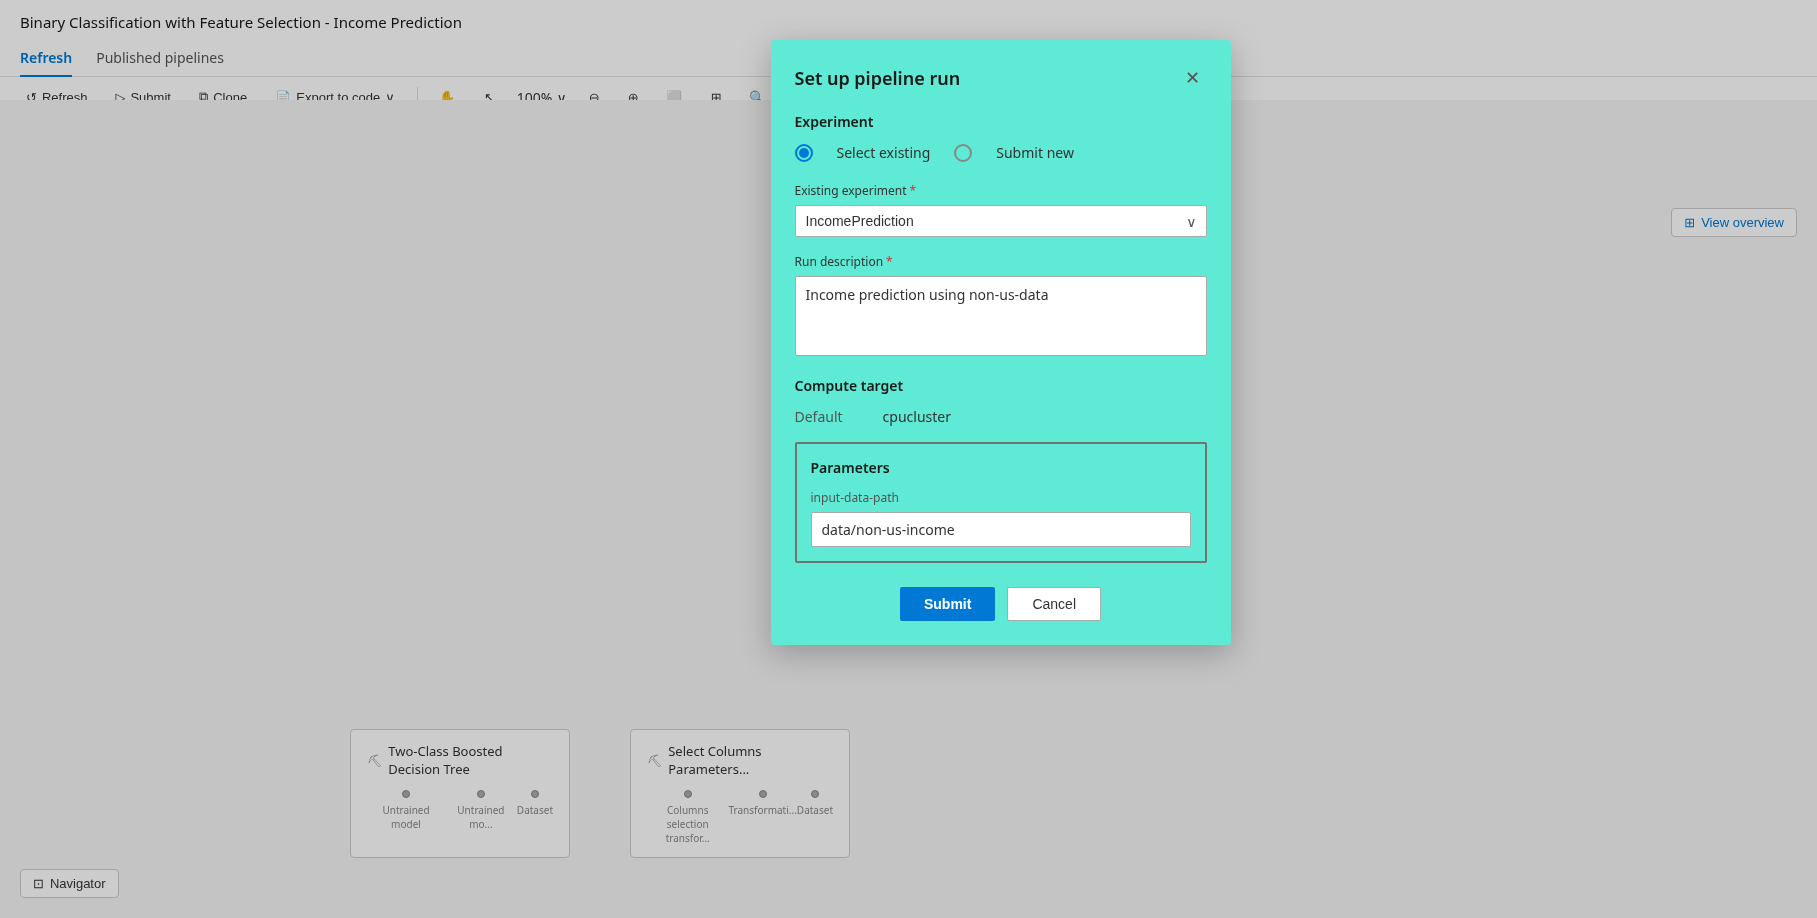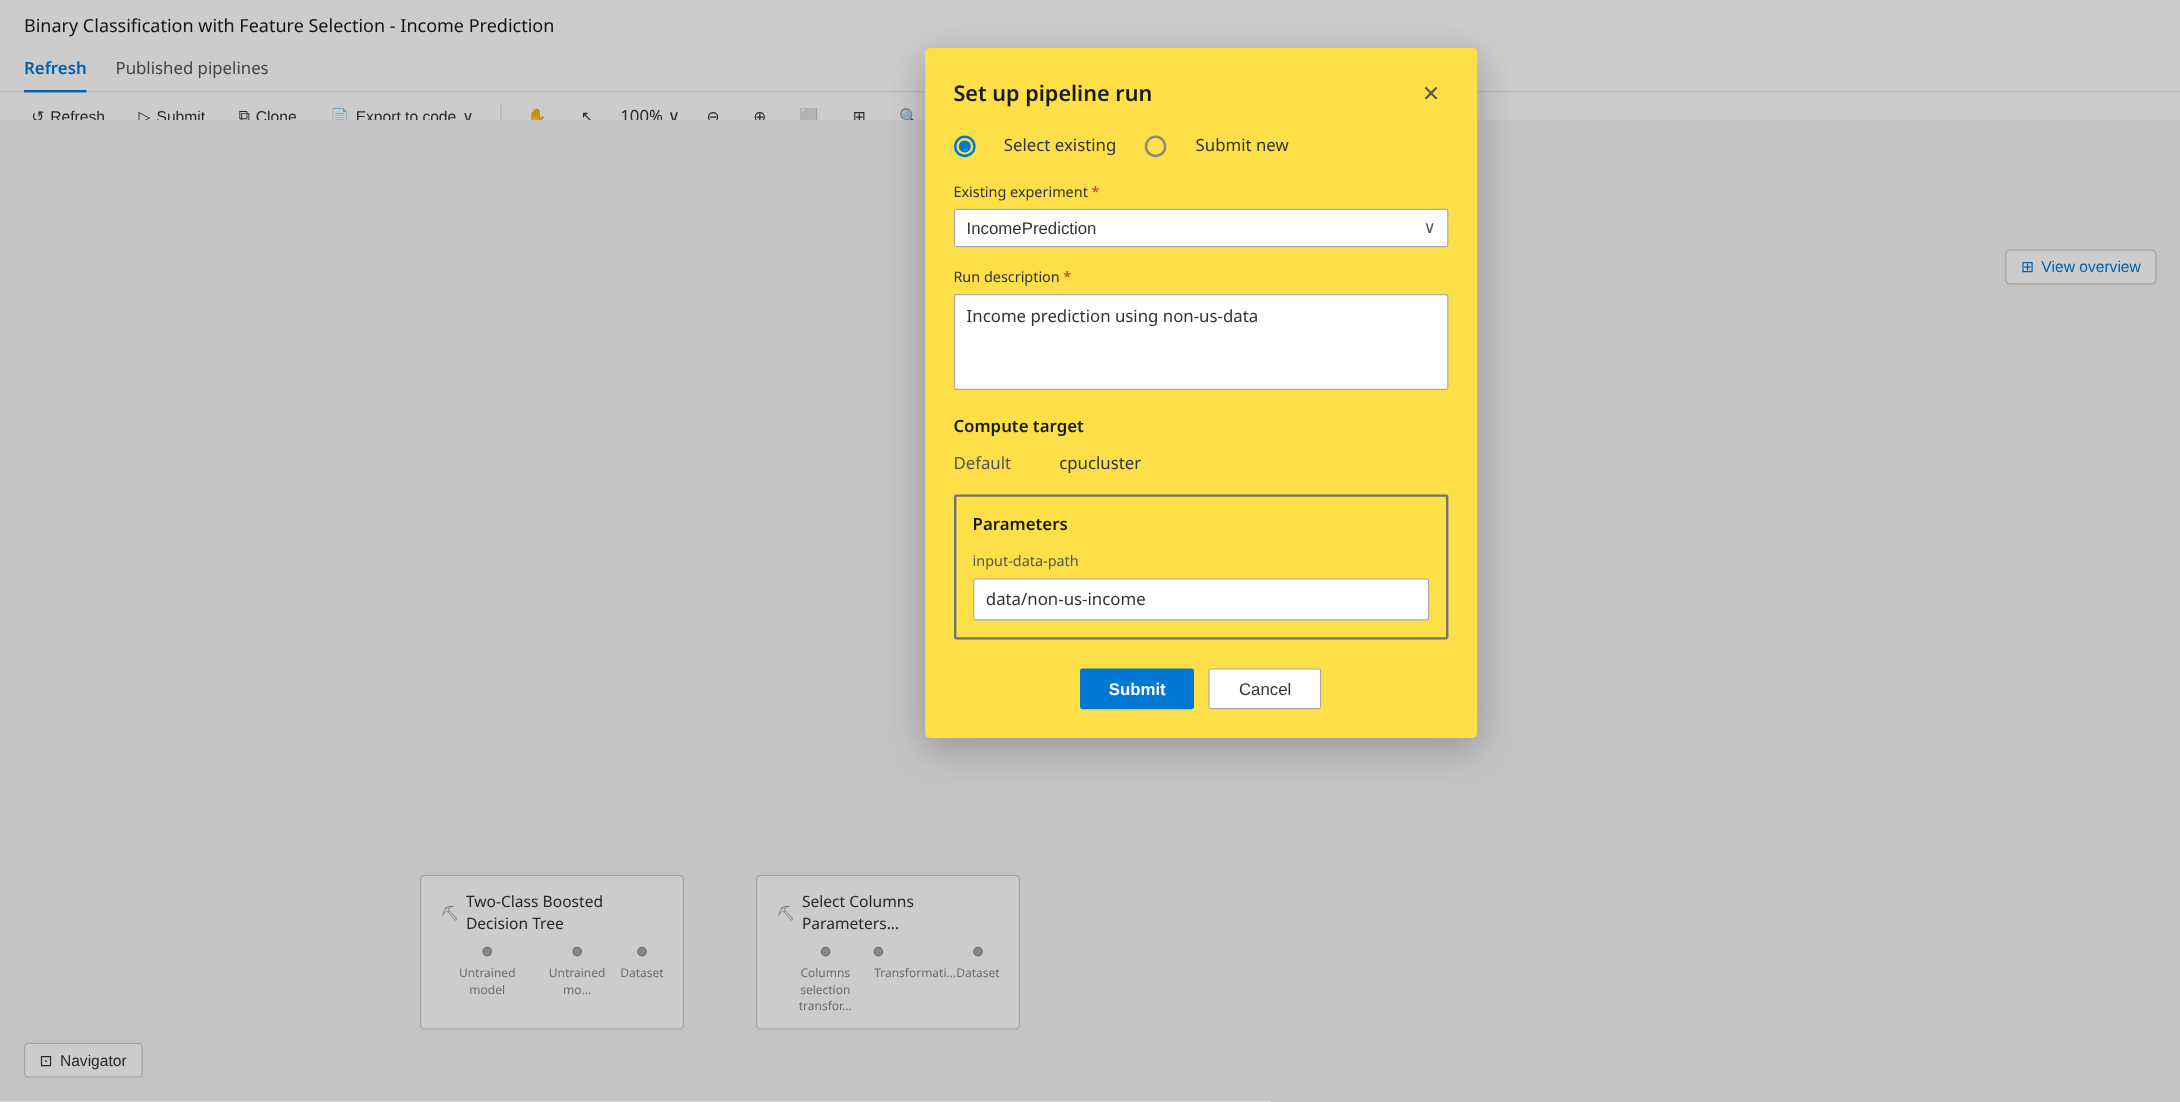--- a/index.html
+++ b/index.html
@@ -161,21 +161,21 @@
       background: rgba(0,0,0,0.2);
       z-index: 100;
     }
 
     
     .dialog {
       position: absolute;
       top: 40px;
       left: 50%;
       transform: translateX(-30%);
-      background: #fde047;
+      background: #5eead4;
       border-radius: 4px;
       box-shadow: 0 8px 32px rgba(0,0,0,0.25);
       width: 460px;
       padding: 24px;
       z-index: 200;
     }
     .dialog-header {
       display: flex;
       justify-content: space-between;
       align-items: center;
@@ -437,21 +437,21 @@
     <div class="pipeline-node">
       <div class="pipeline-node-title">
         <span class="node-icon">⛏</span>
         <span>Select Columns Parameters...</span>
       </div>
       <div class="node-connector">
         <div style="text-align:center">
           <div class="connector-dot"></div>
           <div style="font-size:10px;margin-top:2px">Columns selection transfor...</div>
         </div>
-        <div style="">
+        <div style="text-align:center">
           <div class="connector-dot"></div>
           <div style="font-size:10px;margin-top:2px">Transformati...</div>
         </div>
         <div style="text-align:center">
           <div class="connector-dot"></div>
           <div style="font-size:10px;margin-top:2px">Dataset</div>
         </div>
       </div>
     </div>
   </div>
@@ -469,20 +469,21 @@
 
 <div class="overlay"></div>
 
 <div class="dialog">
   <div class="dialog-header">
     <span class="dialog-title">Set up pipeline run</span>
     <button class="dialog-close">✕</button>
   </div>
 
   <div class="field-group">
+    <div class="section-label">Experiment</div>
     <div class="radio-group">
       <label class="radio-option">
         <div class="radio-circle selected"></div>
         <span>Select existing</span>
       </label>
       <label class="radio-option">
         <div class="radio-circle unselected"></div>
         <span>Submit new</span>
       </label>
     </div>

